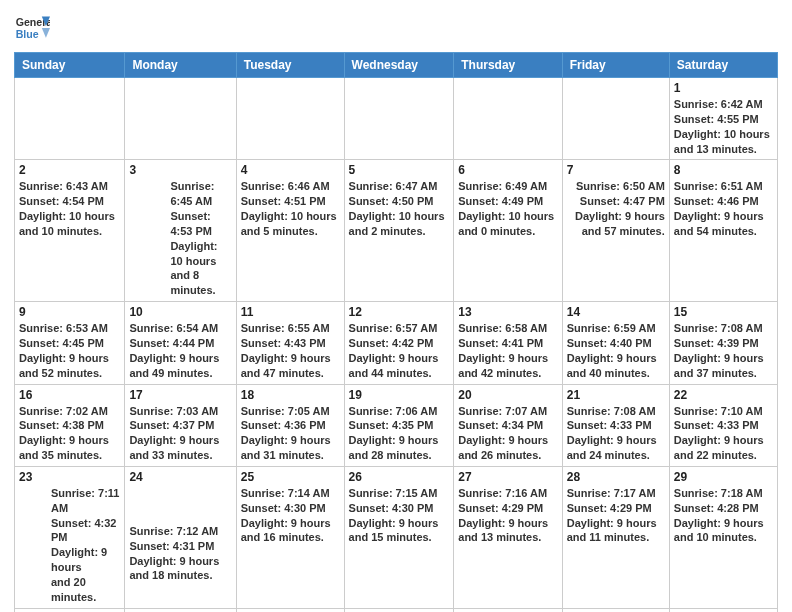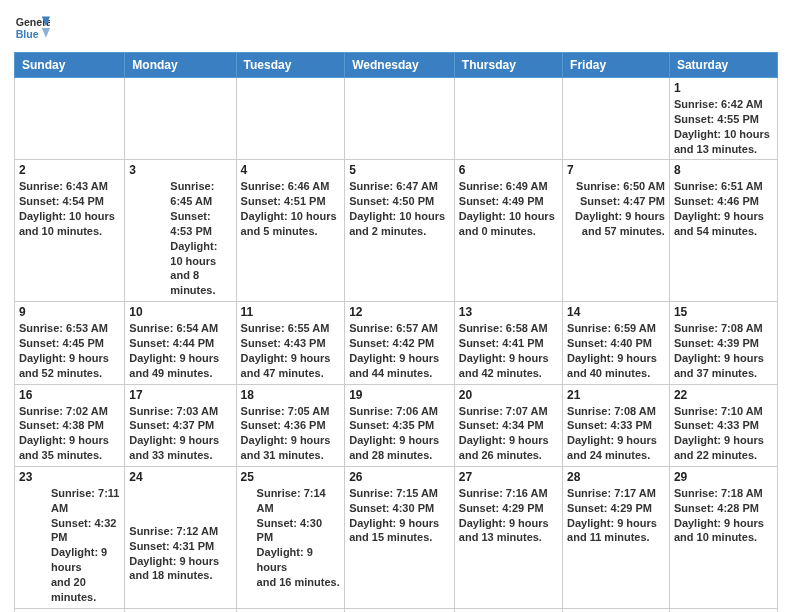--- a/index.html
+++ b/index.html
@@ -296,21 +296,21 @@
           </td>
           <td>
             <div class="day-num">24</div>
             <div class="day-info" style="white-space: pre-line; margin-top: 40px;">Sunrise: 7:12 AM
 Sunset: 4:31 PM
 Daylight: 9 hours
 and 18 minutes.</div>
           </td>
           <td>
             <div class="day-num">25</div>
-            <div class="day-info" style="white-space: pre-line; margin-left: 16px;">Sunrise: 7:14 AM
+            <div class="day-info" style="white-space: pre-line;">Sunrise: 7:14 AM
 Sunset: 4:30 PM
 Daylight: 9 hours
 and 16 minutes.</div>
           </td>
           <td>
             <div class="day-num">26</div>
             <div class="day-info" style="white-space: pre-line;">Sunrise: 7:15 AM
 Sunset: 4:30 PM
 Daylight: 9 hours
 and 15 minutes.</div>

